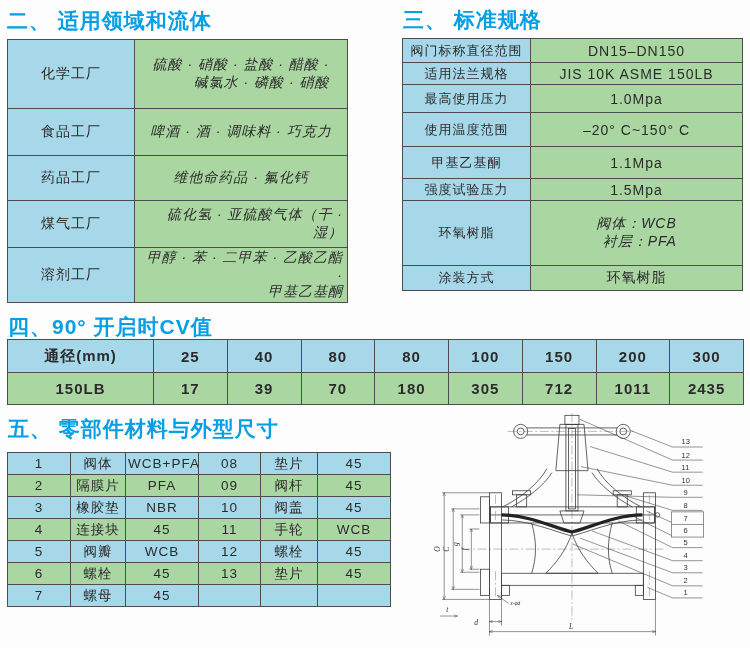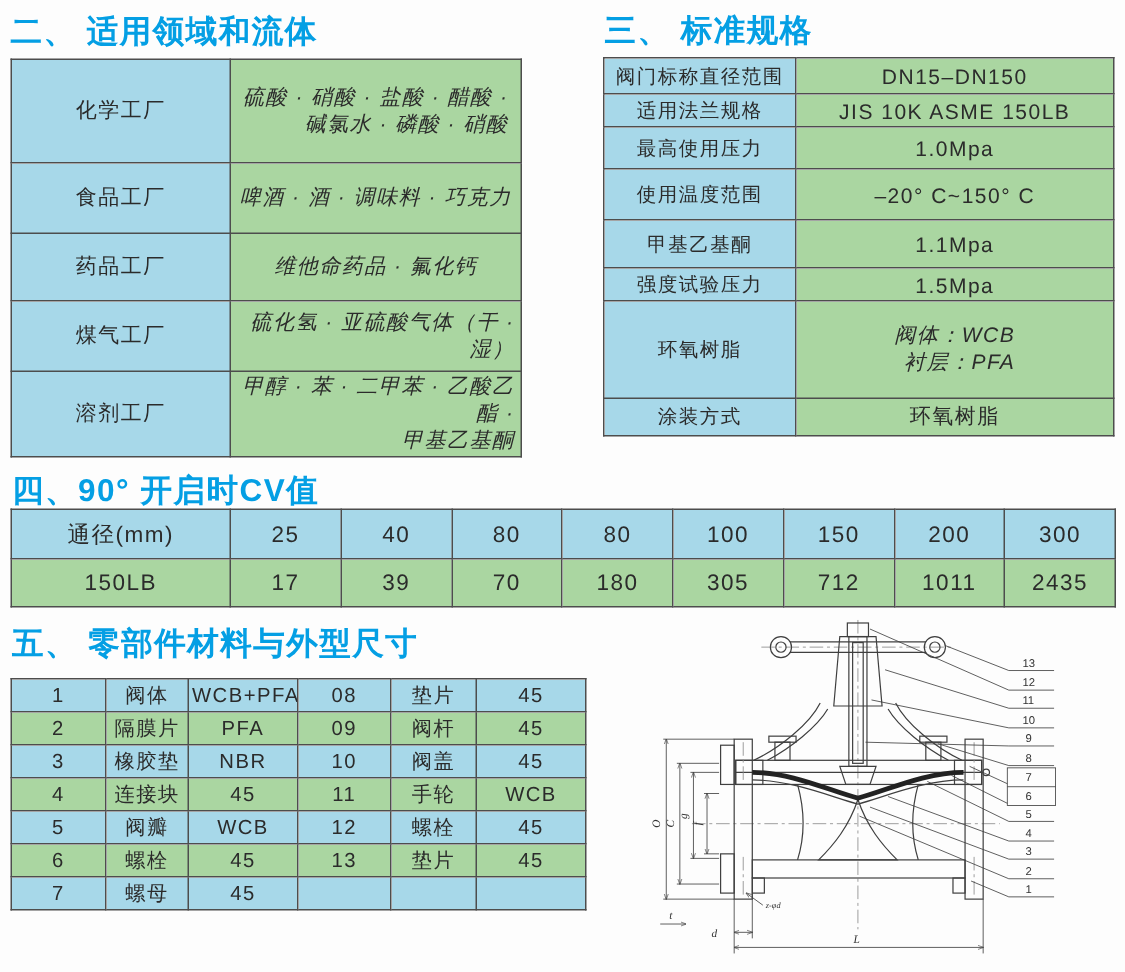--- a/index.html
+++ b/index.html
@@ -19,27 +19,27 @@
   table{border-collapse:collapse;table-layout:fixed;position:absolute;}
   td{
     border:1px solid var(--border);text-align:center;vertical-align:middle;
     font-size:14px;letter-spacing:1px;padding:1px 4px;overflow:hidden;
   }
   .blue{background:var(--blue);}
   .green{background:var(--green);}
   .inner-left{display:inline-block;text-align:right;white-space:pre-line;font-style:italic;}
   
   #t2{left:7px;top:39px;width:341px;}
-  #t2 td.lab{width:146px;}
+  #t2 td.lab{width:127px;}
   
   #t3{left:402px;top:38px;width:341px;border-radius:24px;}
   #t3 td.lab{width:128px;font-size:13px;}
   
   #t4{left:7px;top:339px;width:737px;}
-  #t4 td{font-size:15px;}
+  #t4 td{font-size:15px;font-weight:bold;}
   #t4 td.first{width:146px;}
   
   #t5{left:7px;top:452px;width:383px;}
   #t5 td{height:22px;font-size:13.5px;padding:0 2px;}
   
   #drawing{position:absolute;left:413px;top:410px;width:337px;height:238px;}
   svg .ln{stroke:var(--line);stroke-width:0.8;fill:none;}
   svg .thick{stroke:#222;stroke-width:3.2;fill:none;}
   svg .cl{stroke:#8a8a8a;stroke-width:0.55;fill:none;stroke-dasharray:9 2.5 2 2.5;}
   svg .dim{stroke:var(--line);stroke-width:0.55;fill:none;}

